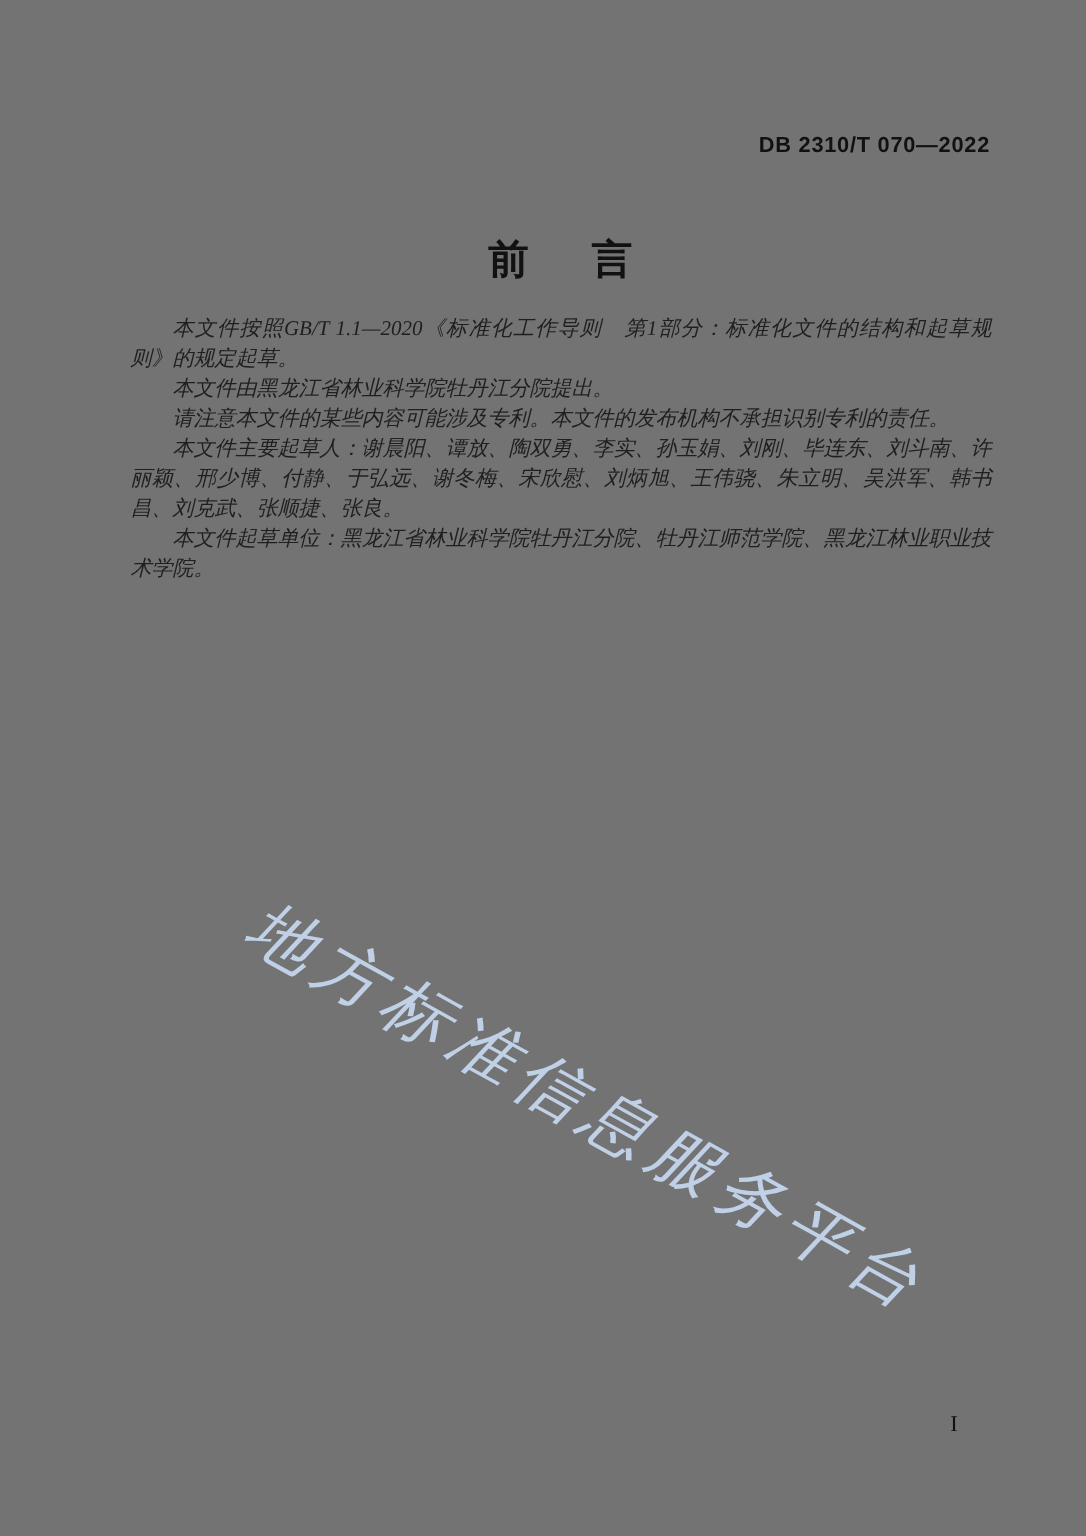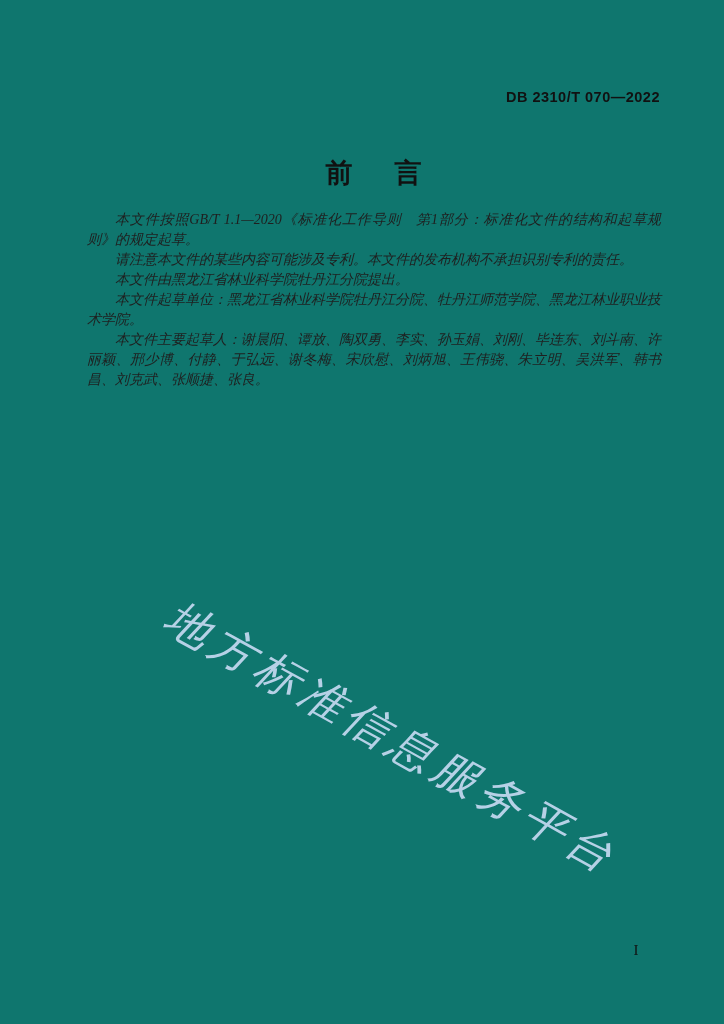--- a/index.html
+++ b/index.html
@@ -4,21 +4,21 @@
 <style>
   html, body {
     margin: 0;
     padding: 0;
     background: #ffffff;
   }
   .page {
     position: relative;
     width: 724px;
     height: 1024px;
-    background: #0f766e;
+    background: #737373;
     overflow: hidden;
     font-family: "Liberation Serif", serif;
     color: #1f1f1f;
   }
   .doc-code {
     position: absolute;
     top: 89px;
     left: 87px;
     width: 573px;
     text-align: right;
@@ -86,23 +86,23 @@
 
   <div class="doc-code">DB 2310/T 070—2022</div>
 
   <div class="foreword-title">
     <span>前</span>
     <span>言</span>
   </div>
 
   <div class="body-text">
       <p>本文件按照GB/T 1.1—2020《标准化工作导则　第1部分：标准化文件的结构和起草规则》的规定起草。</p>
+      <p>本文件由黑龙江省林业科学院牡丹江分院提出。</p>
       <p>请注意本文件的某些内容可能涉及专利。本文件的发布机构不承担识别专利的责任。</p>
-      <p>本文件由黑龙江省林业科学院牡丹江分院提出。</p>
+      <p>本文件主要起草人：谢晨阳、谭放、陶双勇、李实、孙玉娟、刘刚、毕连东、刘斗南、许丽颖、邢少博、付静、于弘远、谢冬梅、宋欣慰、刘炳旭、王伟骁、朱立明、吴洪军、韩书昌、刘克武、张顺捷、张良。</p>
       <p>本文件起草单位：黑龙江省林业科学院牡丹江分院、牡丹江师范学院、黑龙江林业职业技术学院。</p>
-      <p>本文件主要起草人：谢晨阳、谭放、陶双勇、李实、孙玉娟、刘刚、毕连东、刘斗南、许丽颖、邢少博、付静、于弘远、谢冬梅、宋欣慰、刘炳旭、王伟骁、朱立明、吴洪军、韩书昌、刘克武、张顺捷、张良。</p>
     </div>
 
   <div class="watermark" style="color: rgb(201, 219, 244);">地方标准信息服务平台</div>
 
   <div class="page-number">I</div>
 
 </div>
 
 </body></html>

